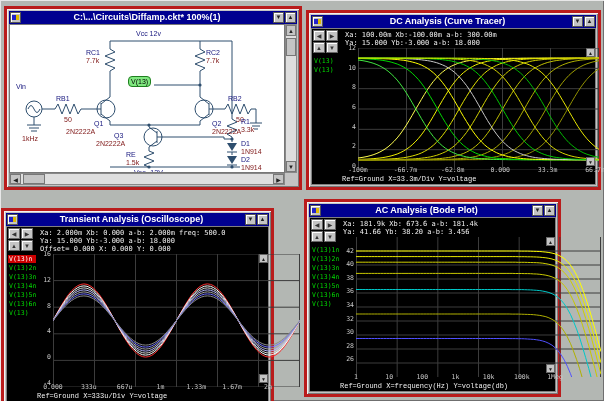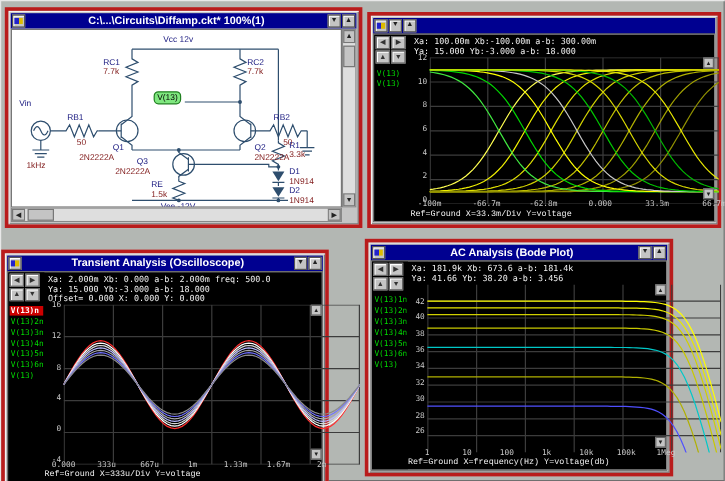--- a/index.html
+++ b/index.html
@@ -175,20 +175,21 @@
         <div class="scorner"></div>
       </div>
     </div>
   </div>
 
   <div class="window win-dc">
     <div class="titlebar">
       <div class="sysbox">
           <span class="appg"></span>
         </div>
+      <div class="title">DC Analysis (Curve Tracer)</div>
       <div class="tbtn">▼</div>
       <div class="tbtn">▲</div>
     </div>
     <div class="awin">
       <div class="strip">
         <div class="stripbtns">
             <div class="sbtn">◀</div>
             <div class="sbtn">▶</div>
             <div class="sbtn">▲</div>
             <div class="sbtn">▼</div>
@@ -271,21 +272,21 @@
     </div>
     <div class="awin">
       <div class="strip">
         <div class="stripbtns">
             <div class="sbtn">◀</div>
             <div class="sbtn">▶</div>
             <div class="sbtn">▲</div>
             <div class="sbtn">▼</div>
           </div>
         <div class="sigs">
-            <div class="sig" style="color: rgb(255, 255, 255); background: rgb(204, 0, 0); font-weight: bold;">V(13)n</div>
+            <div class="sig" style="color: rgb(255, 255, 255); background: rgb(204, 0, 0);">V(13)n</div>
             <div class="sig" style="color: rgb(0, 220, 0);">V(13)2n</div>
             <div class="sig" style="color: rgb(0, 220, 0);">V(13)3n</div>
             <div class="sig" style="color: rgb(0, 220, 0);">V(13)4n</div>
             <div class="sig" style="color: rgb(0, 220, 0);">V(13)5n</div>
             <div class="sig" style="color: rgb(0, 220, 0);">V(13)6n</div>
             <div class="sig" style="color: rgb(0, 220, 0);">V(13)</div>
           </div>
       </div>
       <div class="amain">
         <div class="readout">Xa: 2.000m   Xb: 0.000    a-b: 2.000m   freq: 500.0

